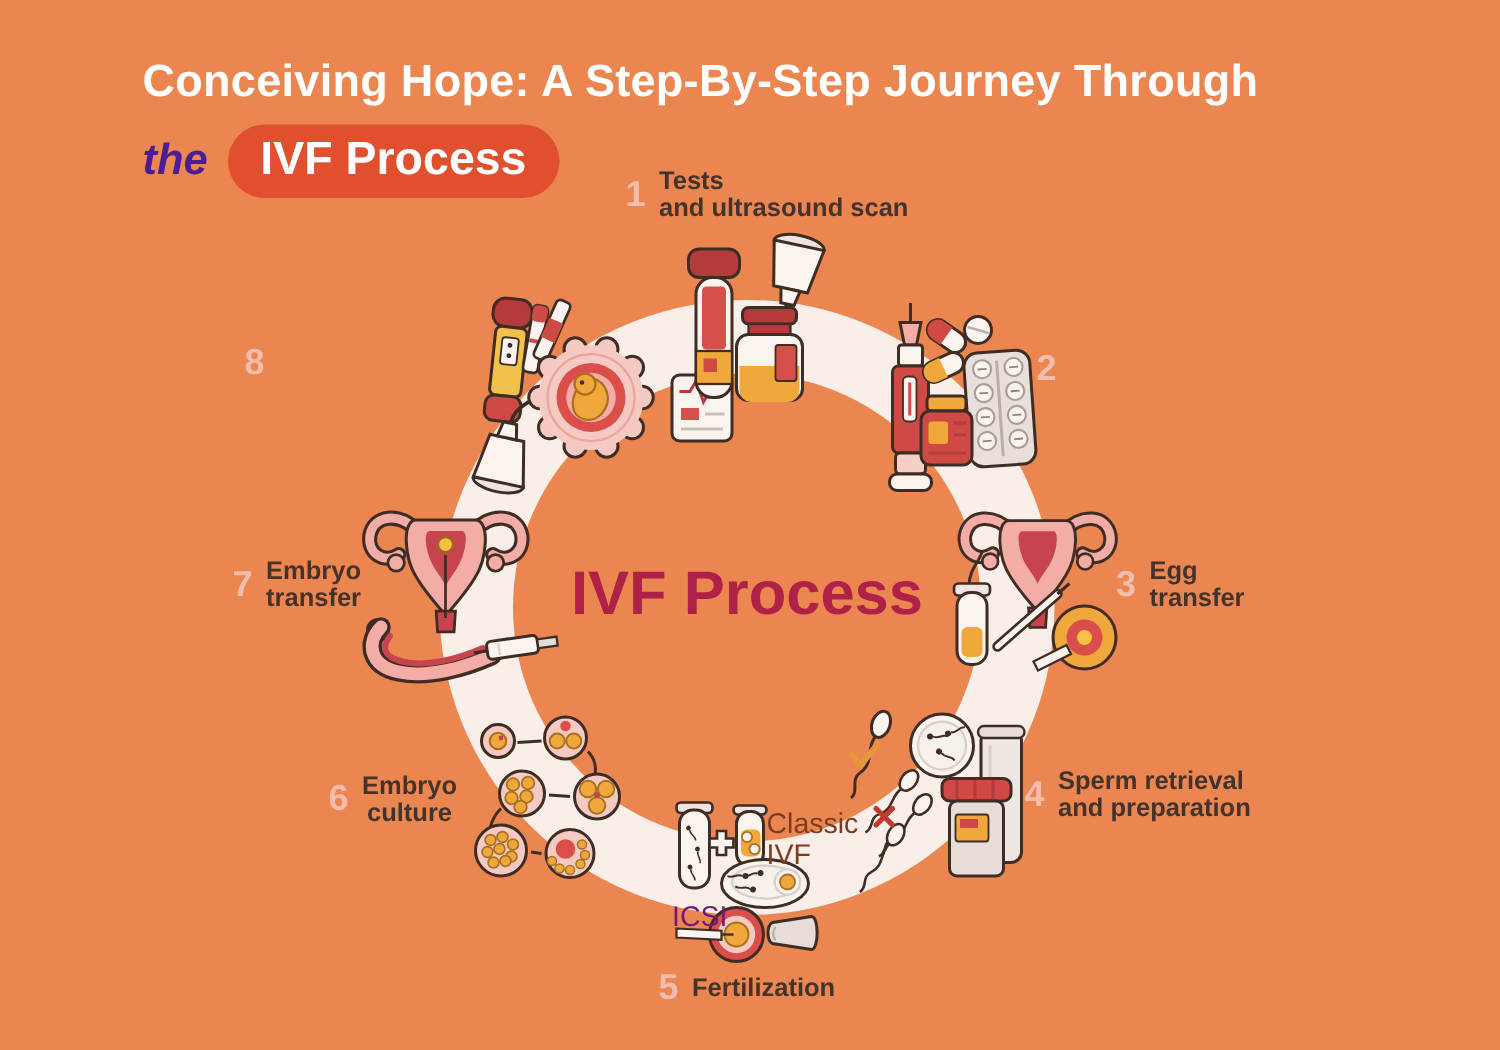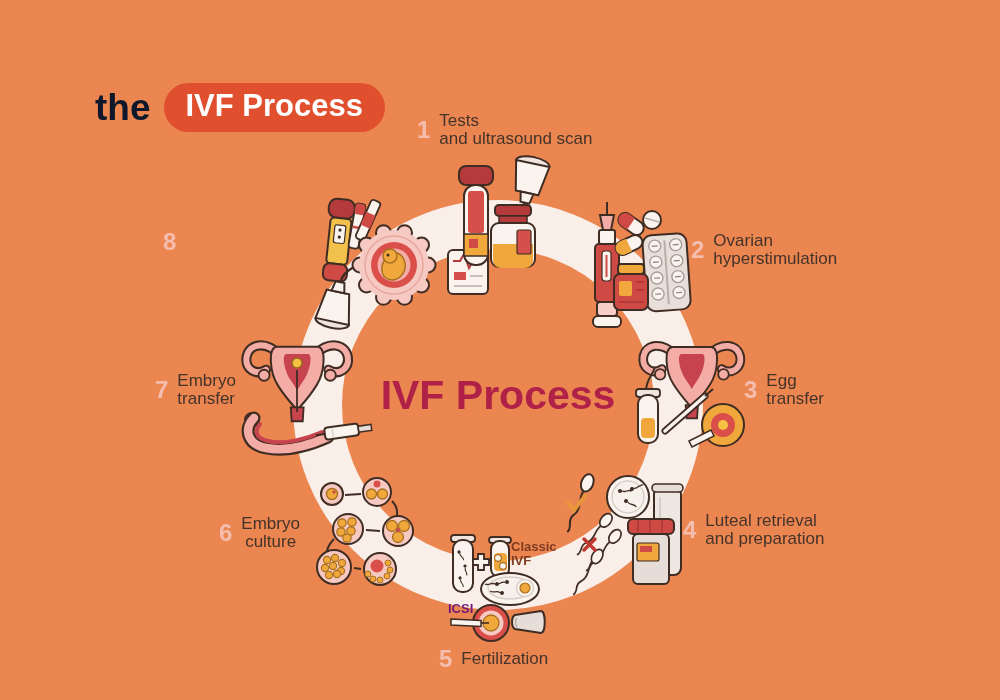--- a/index.html
+++ b/index.html
@@ -4,42 +4,43 @@
 <style>
   html,body{margin:0;padding:0;background:#d9d9d9;}
   .canvas{position:relative;width:1000px;height:700px;background:#EB8650;overflow:hidden;
           font-family:"Liberation Sans",sans-serif;}
   .ring{position:absolute;left:293px;top:200px;width:312px;height:312px;
         border:49px solid #F9EEE8;border-radius:50%;}
   .art{position:absolute;left:0;top:0;}
   .title-line1{position:absolute;left:95px;top:38px;color:#FFFFFF;
         font-size:30px;font-weight:bold;letter-spacing:.2px;white-space:nowrap;}
   .title-line2{position:absolute;left:95px;top:83px;display:flex;align-items:center;gap:13px;}
-  .title-the{color:#0f172a;font-size:37px;font-weight:bold;}
+  .title-the{color:#4c1d95;font-size:29px;font-weight:bold;font-style:italic;}
   .title-badge{background:#E0502F;color:#FFFFFF;font-size:31px;font-weight:bold;
         padding:5px 22px 8px 22px;border-radius:26px;}
   .center-label{position:absolute;left:298px;top:372px;width:400px;text-align:center;
         font-size:41px;font-weight:bold;color:#B02148;}
   .step{position:absolute;display:flex;align-items:center;gap:9px;}
   .step .num{font-size:24px;font-weight:bold;color:#F5BDAE;}
-  .step .lbl{font-size:17px;font-weight:normal;color:#44332A;line-height:1.07;white-space:pre-line;}
+  .step .lbl{font-size:17px;font-weight:bold;color:#44332A;line-height:1.07;white-space:pre-line;}
   .step .lbl.center{text-align:center;}
-  .annot{position:absolute;font-weight:bold;font-size:13px;line-height:1.1;white-space:pre-line;}
+  .annot{position:absolute;font-weight:normal;font-size:19px;line-height:1.1;white-space:pre-line;}
   .annot-classic{left:511px;top:540px;color:#7E3B20;}
   .annot-icsi{left:448px;top:602px;color:#701a75;}
 </style>
 </head>
 <body>
 
 <div class="canvas">
 
   <div class="ring"></div>
 
   <div class="center-label">IVF Process</div>
 
+  <div class="title-line1">Conceiving Hope: A Step-By-Step Journey Through</div>
   <div class="title-line2">
     <span class="title-the">the</span>
     <span class="title-badge">IVF Process</span>
   </div>
 
   <svg class="art" width="1000" height="700" viewBox="0 0 1000 700">
     <defs>
       <g id="uterus">
         <path d="M40,24 C26,10 8,12 5,27 C3,40 15,48 26,41" fill="none" stroke="#3F2D24" stroke-width="11" stroke-linecap="round"></path>
         <path d="M40,24 C26,10 8,12 5,27 C3,40 15,48 26,41" fill="none" stroke="#F4ACA6" stroke-width="6.5" stroke-linecap="round"></path>
@@ -302,31 +303,29 @@
     </g>
   </svg>
 
   <div class="step" style="left:417px;top:112px;">
     <span class="num">1</span>
     <span class="lbl">Tests
 and ultrasound scan</span>
   </div>
   <div class="step" style="left:691px;top:232px;">
     <span class="num">2</span>
-    <span class="lbl">Ovarian
-hyperstimulation</span>
   </div>
   <div class="step" style="left:744px;top:372px;">
     <span class="num">3</span>
     <span class="lbl">Egg
 transfer</span>
   </div>
   <div class="step" style="left:683px;top:512px;">
     <span class="num">4</span>
-    <span class="lbl">Luteal retrieval
+    <span class="lbl">Sperm retrieval
 and preparation</span>
   </div>
   <div class="step" style="left:439px;top:645px;">
     <span class="num">5</span>
     <span class="lbl">Fertilization</span>
   </div>
   <div class="step" style="left:219px;top:515px;">
     <span class="num">6</span>
     <span class="lbl center">Embryo
 culture</span>

